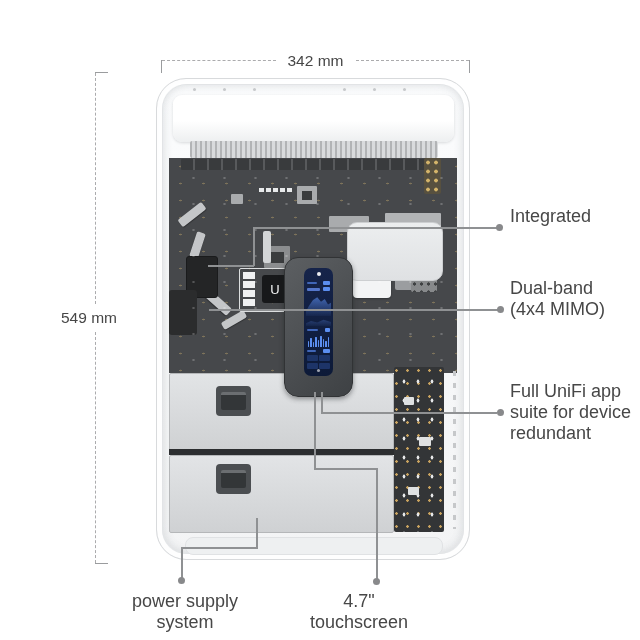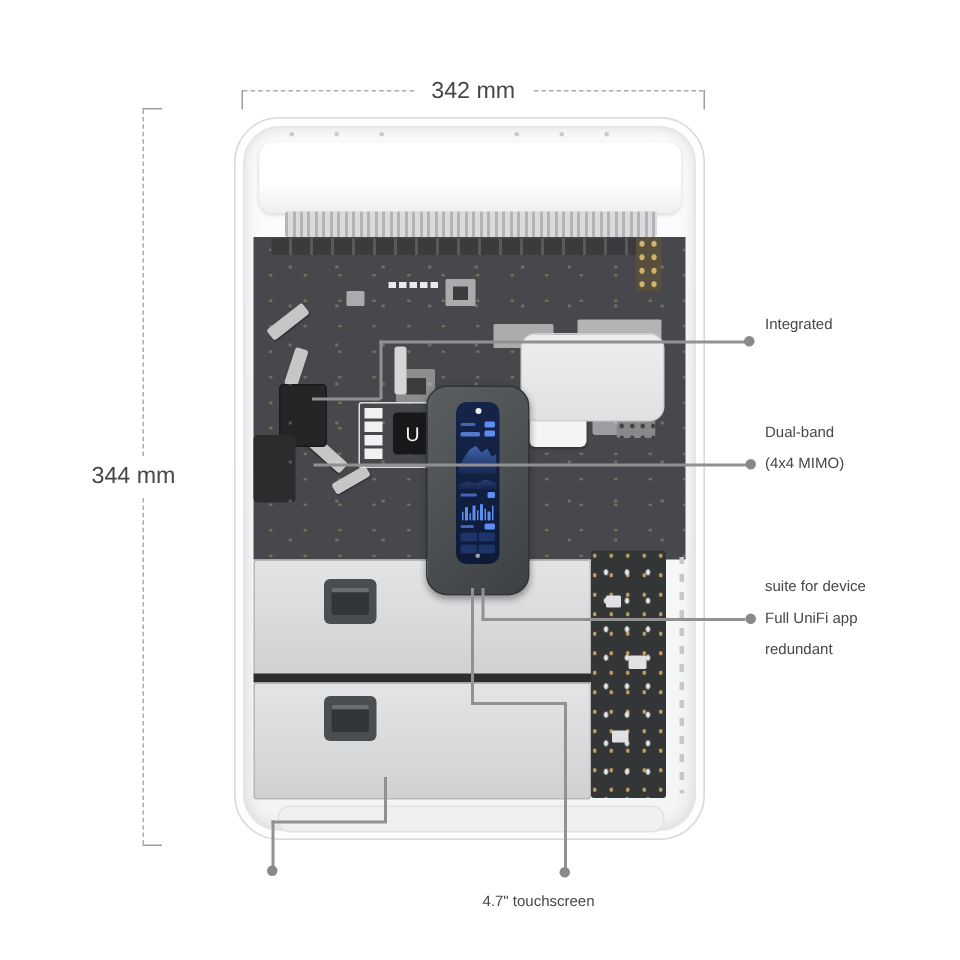--- a/index.html
+++ b/index.html
@@ -116,36 +116,36 @@
     clip-path:polygon(0 70%,20% 45%,45% 60%,70% 30%,100% 55%,100% 100%,0 100%);}
   .s-bars{display:flex;align-items:flex-end;gap:1px;height:12px;margin:3px 2px 0;}
   .s-bars div{width:2px;background:var(--screen-accent);border-radius:.5px;}
   .s-tiles{display:flex;gap:1px;margin:2px 1px 0;}
   .s-tiles div{flex:1;height:6px;background:#1d3468;border-radius:1px;}
   .s-footdot{width:3px;height:3px;border-radius:50%;background:rgba(255,255,255,.6);margin:auto auto 2px;}
   
   .lh{height:1.5px;background:var(--leader);}
   .lv{width:1.5px;background:var(--leader);}
   .ldot{width:7px;height:7px;border-radius:50%;background:#88898b;}
-  .callout{font-size:10px;line-height:21px;}
+  .callout{font-size:18px;line-height:21px;}
   .callout span{display:block;}
   .callout.center{text-align:center;}
 </style>
 </head>
 <body>
 
 <div class="abs dim-top">
   <div class="dash"></div>
   <div class="dim-label">342 mm</div>
   <div class="dash"></div>
 </div>
 
 <div class="abs dim-left">
   <div class="vdash"></div>
-  <div class="dim-label">344 mm</div>
+  <div class="dim-label">549 mm</div>
   <div class="vdash"></div>
 </div>
 
 <div class="abs device">
   <div class="abs inner-frame"></div>
   <div class="abs screw" style="left:36px"></div>
   <div class="abs screw" style="left:66px"></div>
   <div class="abs screw" style="left:96px"></div>
   <div class="abs screw" style="left:186px"></div>
   <div class="abs screw" style="left:216px"></div>
@@ -284,23 +284,24 @@
 <div class="abs callout" style="left:510px;top:206px">
   <span>Integrated</span>
 </div>
 
 <div class="abs callout" style="left:510px;top:278px">
   <span>Dual-band</span>
   <span>(4x4 MIMO)</span>
 </div>
 
 <div class="abs callout" style="left:510px;top:381px">
+  <span>Full UniFi app</span>
   <span>suite for device</span>
-  <span>Full UniFi app</span>
   <span>redundant</span>
 </div>
 
 <div class="abs callout center" style="left:106px;top:591px;width:158px">
+  <span>power supply system</span>
 </div>
 
 <div class="abs callout center" style="left:300px;top:591px;width:118px">
   <span>4.7" touchscreen</span>
 </div>
 
 </body></html>

